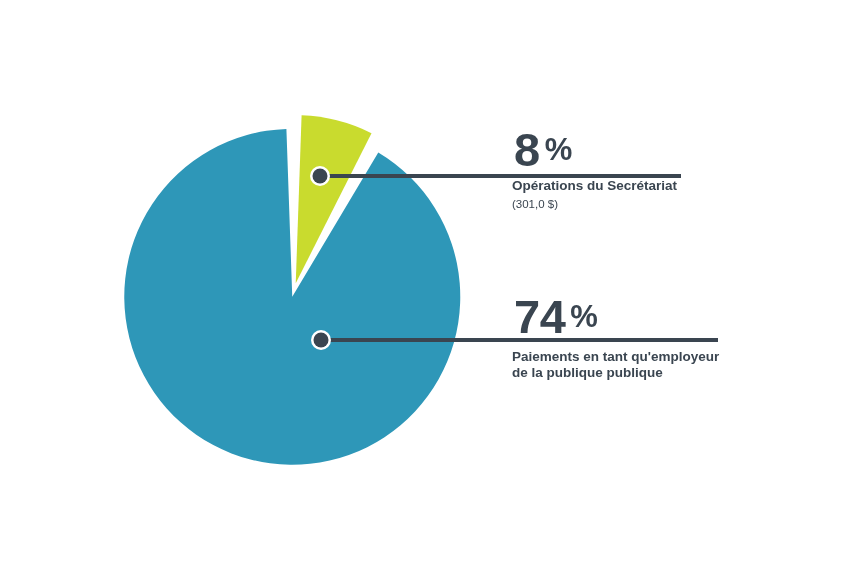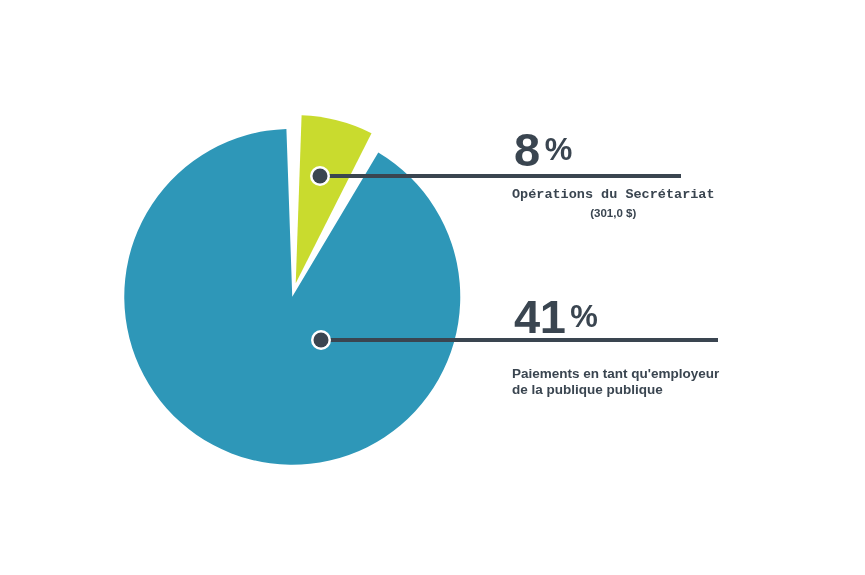--- a/index.html
+++ b/index.html
@@ -45,34 +45,33 @@
     top: -6px;
   }
   .desc {
     font-size: 13.5px;
     font-weight: bold;
     line-height: 15.5px;
     white-space: nowrap;
   }
   .amount {
     font-size: 11.5px;
-    font-weight: bold;
+    font-weight: normal;
     line-height: 14px;
     white-space: nowrap;
-    text-align: center;
   }
   
   #callout-1 { left: 512px; top: 126px; }
   #callout-1 .pct { margin: 0 0 0 2px; }
-  #callout-1 .desc { margin-top: 14px; font-family: Liberation Mono, monospace; }
+  #callout-1 .desc { margin-top: 5px; }
   #callout-1 .amount { margin-top: 3px; }
   
   #callout-2 { left: 512px; top: 293px; }
   #callout-2 .pct { margin: 0 0 0 2px; }
-  #callout-2 .desc { margin-top: 26px; }
+  #callout-2 .desc { margin-top: 9px; }
   #callout-2 .amount { margin-top: 7px; }
 </style>
 </head>
 <body>
 
 <div id="stage">
 
   <svg id="pie-svg" viewBox="0 0 865 575">
 
     <path id="slice-blue" d="M 292.26 296.78 L 378.28 152.47 A 168 168 0 1 1 286.40 128.88 Z" fill="#2e97b8"></path>
@@ -93,21 +92,21 @@
       <span>8</span><span class="sym">%</span>
     </div>
     <div class="desc">
       <div>Opérations du Secrétariat</div>
     </div>
     <div class="amount">(301,0 $)</div>
   </div>
 
   <div class="callout" id="callout-2">
     <div class="pct">
-      <span>41</span><span class="sym">%</span>
+      <span>74</span><span class="sym">%</span>
     </div>
     <div class="desc">
       <div>Paiements en tant qu'employeur</div>
       <div>de la publique publique</div>
     </div>
   </div>
 
 </div>
 
 </body></html>

